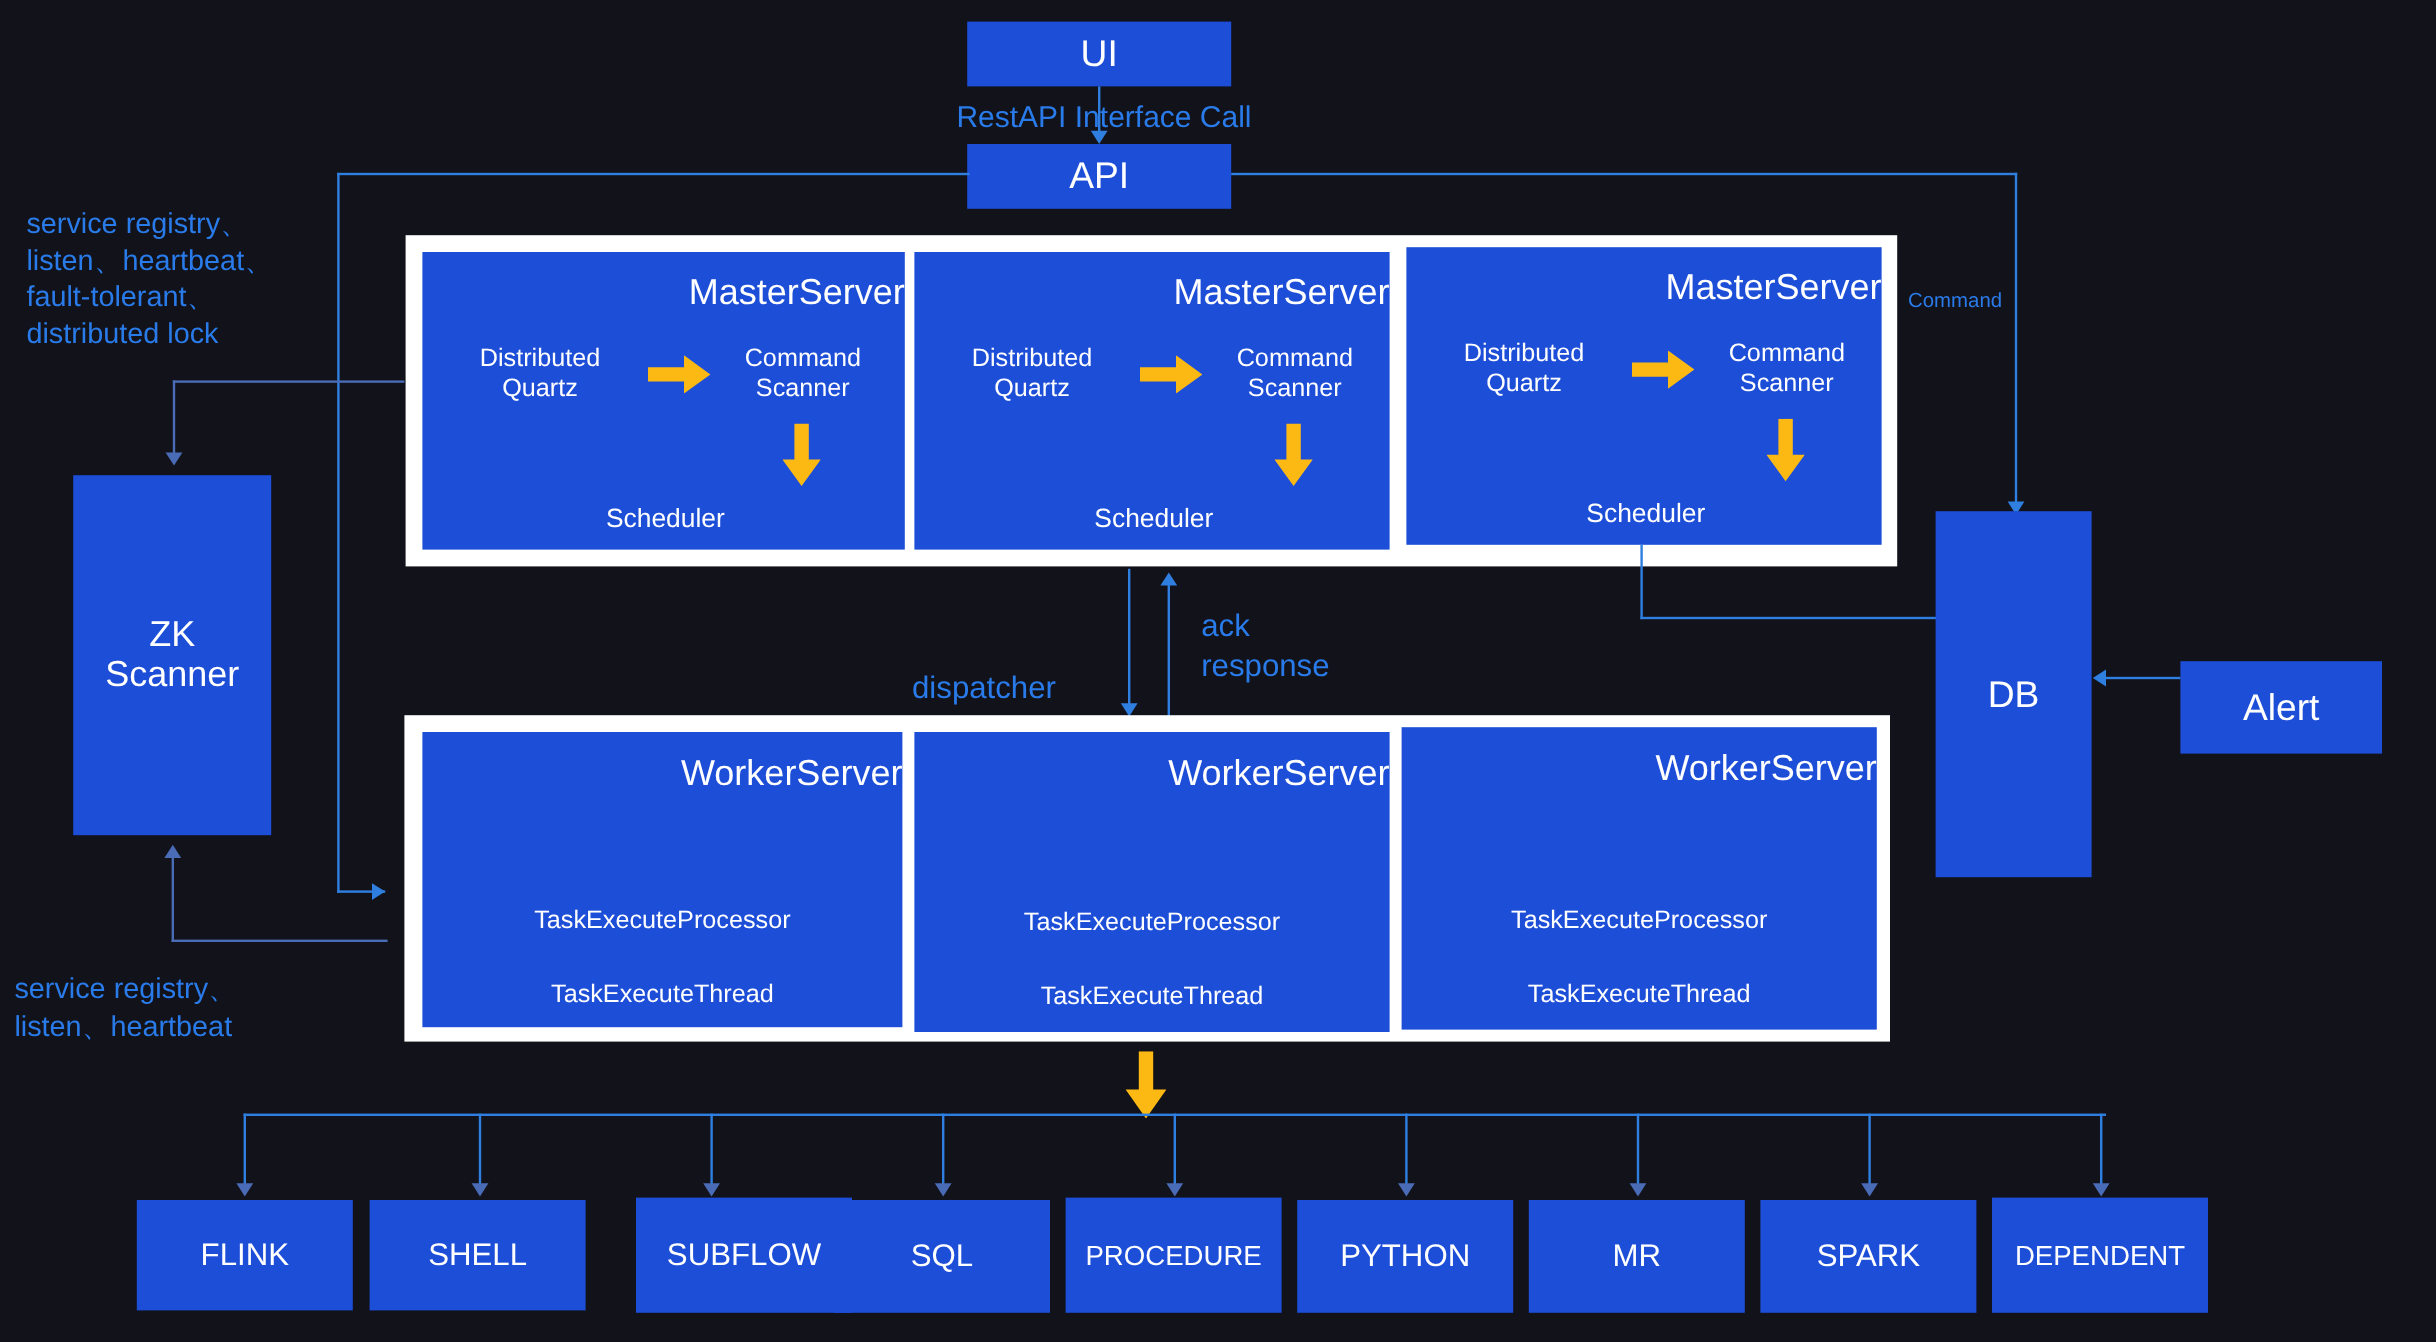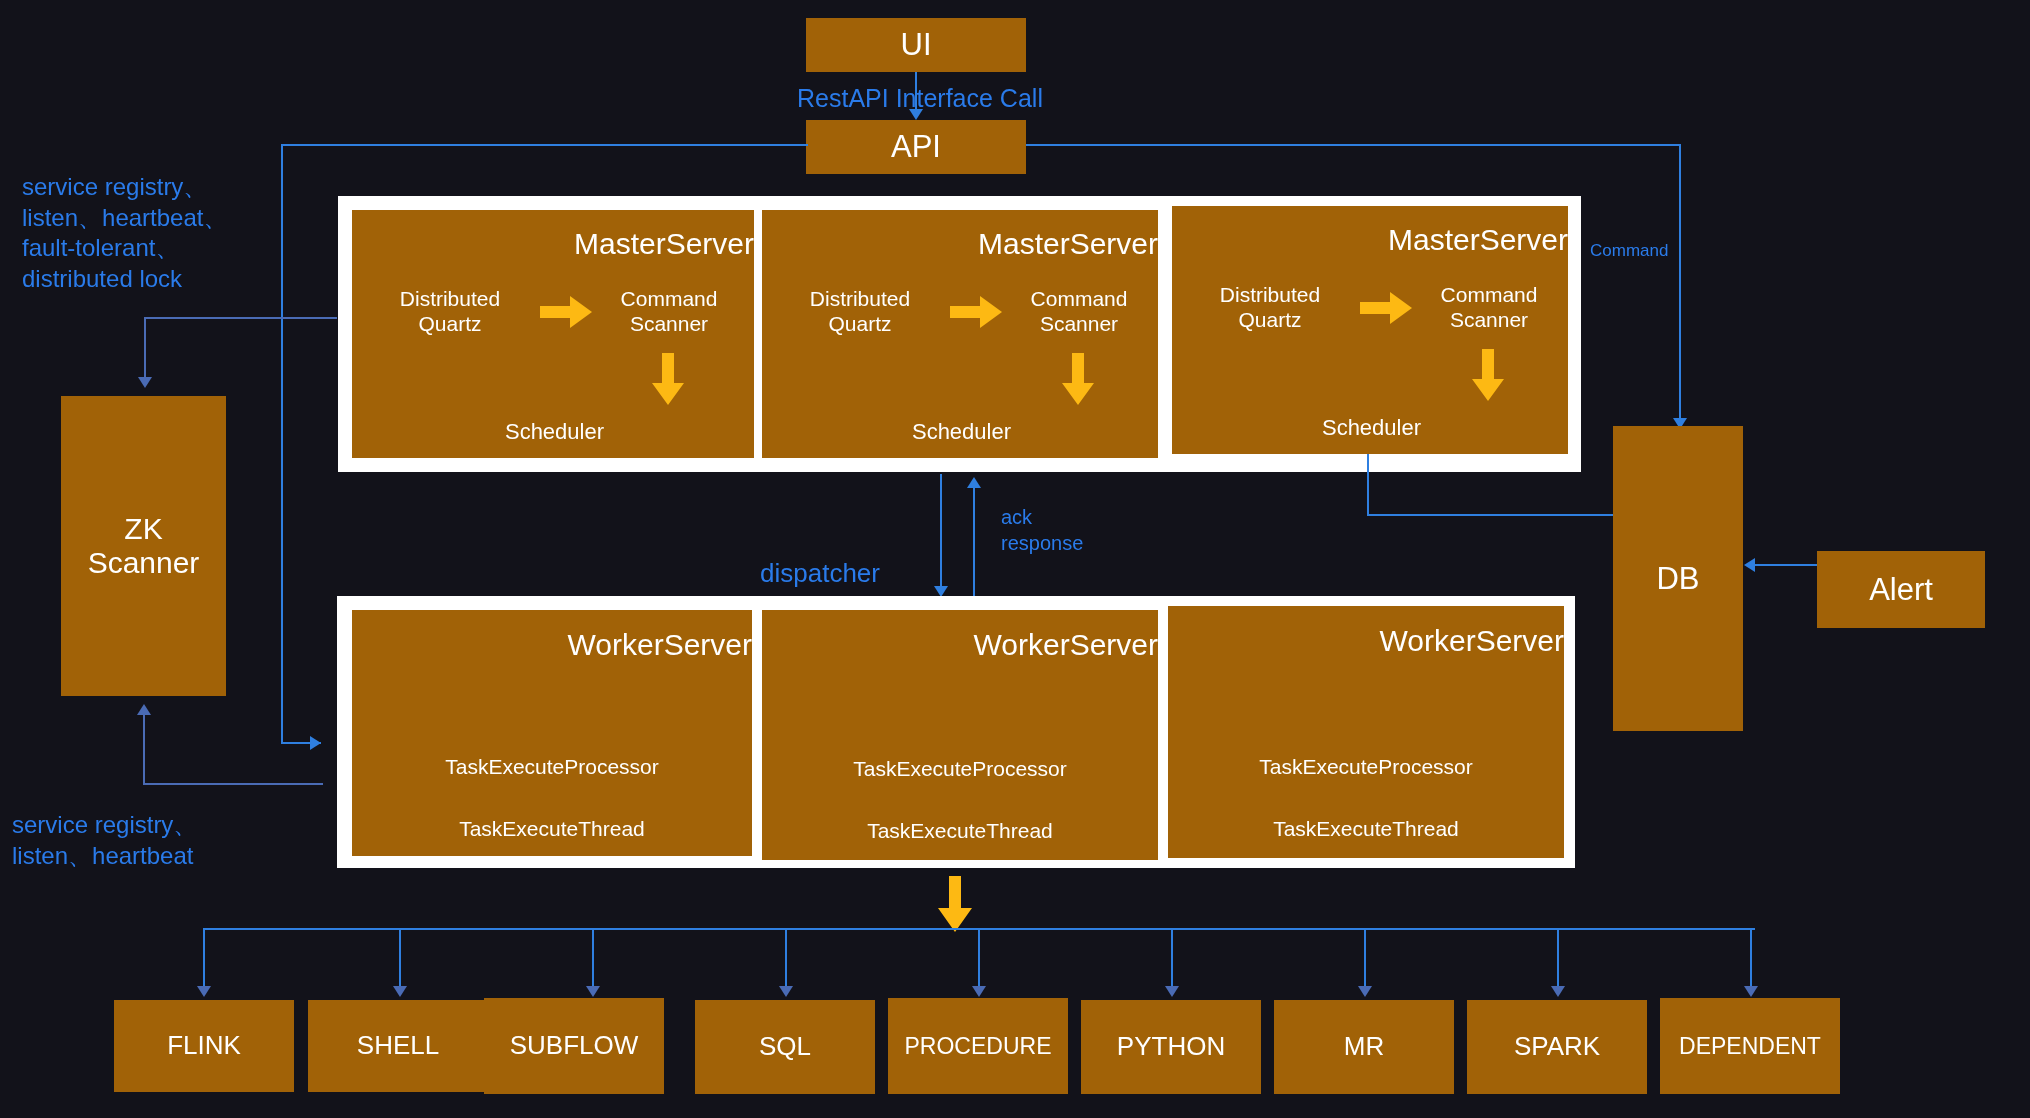--- a/index.html
+++ b/index.html
@@ -1,21 +1,21 @@
 <!DOCTYPE html>
 <html><head>
 <meta charset="utf-8">
 <style>
   html,body{margin:0;padding:0;background:#12121a;}
   body{width:2030px;height:1118px;position:relative;overflow:hidden;
        font-family:"Liberation Sans", sans-serif;color:#fff;}
   .stage{position:absolute;inset:0;}
 
   .box{position:absolute;display:flex;align-items:center;justify-content:center;
-       text-align:center;background:#a16207;color:#ffffff;box-sizing:border-box;
+       text-align:center;background:#1d4ed8;color:#ffffff;box-sizing:border-box;
        line-height:1.15;}
   .white-frame{position:absolute;background:#ffffff;box-sizing:border-box;}
 
   .lbl{position:absolute;color:#2a7bea;font-weight:400;white-space:pre-line;
        line-height:1.28;}
 
   .ln{position:absolute;background:#2f7fe0;}
   .ln.v{width:2px;}
   .ln.h{height:2px;}
   .ln.dim{background:#4a6bb5;}
@@ -144,21 +144,21 @@
   <div class="ln v" style="left:1367px;top:454px;height:62px;"></div>
   <div class="ln h" style="left:1367px;top:514px;width:278px;"></div>
   <div class="arw right" style="left:1637px;top:508px;"></div>
 
   <div class="ln v" style="left:940px;top:474px;height:118px;"></div>
   <div class="arw down" style="left:934px;top:586px;"></div>
   <div class="lbl" style="left:760px;top:509px;font-size:26px;margin-top:48px;">dispatcher</div>
 
   <div class="ln v" style="left:973px;top:486px;height:116px;"></div>
   <div class="arw up" style="left:967px;top:477px;"></div>
-  <div class="lbl" style="left:1001px;top:505px;font-size:20px;">ack
+  <div class="lbl" style="left:1001px;top:505px;font-size:26px;">ack
 response</div>
 
   <div class="white-frame" style="left:337px;top:596px;width:1238px;height:272px;"></div>
 
   <div class="box" style="left:352px;top:610px;width:400px;height:246px;display:block;">
     <div class="ms-title" style="top:18px;">WorkerServer</div>
     <div class="sub purple" style="left:14px;top:130px;width:372px;height:55px;font-size:21px;">TaskExecuteProcessor</div>
     <div class="sub purple" style="left:14px;top:192px;width:372px;height:55px;font-size:21px;">TaskExecuteThread</div>
   </div>
 
@@ -203,21 +203,21 @@
   <div class="arw dim down" style="left:1165px;top:986px;"></div>
   <div class="ln v" style="left:1364px;top:928px;height:64px;"></div>
   <div class="arw dim down" style="left:1358px;top:986px;"></div>
   <div class="ln v" style="left:1557px;top:928px;height:64px;"></div>
   <div class="arw dim down" style="left:1551px;top:986px;"></div>
   <div class="ln v" style="left:1750px;top:928px;height:64px;"></div>
   <div class="arw dim down" style="left:1744px;top:986px;"></div>
 
   <div class="box" style="left:114px;top:1000px;width:180px;height:92px;font-size:26px;">FLINK</div>
   <div class="box" style="left:308px;top:1000px;width:180px;height:92px;font-size:26px;">SHELL</div>
-  <div class="box" style="left:484px;top:998px;width:180px;height:96px;font-size:26px;">SUBFLOW</div>
+  <div class="box" style="left:530px;top:998px;width:180px;height:96px;font-size:26px;">SUBFLOW</div>
   <div class="box" style="left:695px;top:1000px;width:180px;height:94px;font-size:26px;">SQL</div>
   <div class="box" style="left:888px;top:998px;width:180px;height:96px;font-size:23px;">PROCEDURE</div>
   <div class="box" style="left:1081px;top:1000px;width:180px;height:94px;font-size:26px;">PYTHON</div>
   <div class="box" style="left:1274px;top:1000px;width:180px;height:94px;font-size:26px;">MR</div>
   <div class="box" style="left:1467px;top:1000px;width:180px;height:94px;font-size:26px;">SPARK</div>
   <div class="box" style="left:1660px;top:998px;width:180px;height:96px;font-size:23px;">DEPENDENT</div>
 
 </div>
 
 </body></html>

